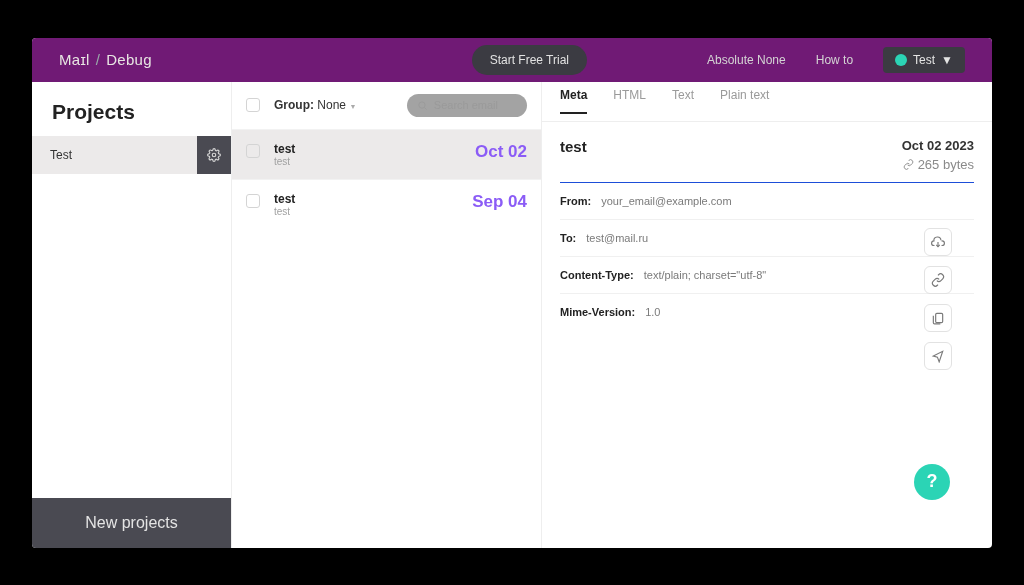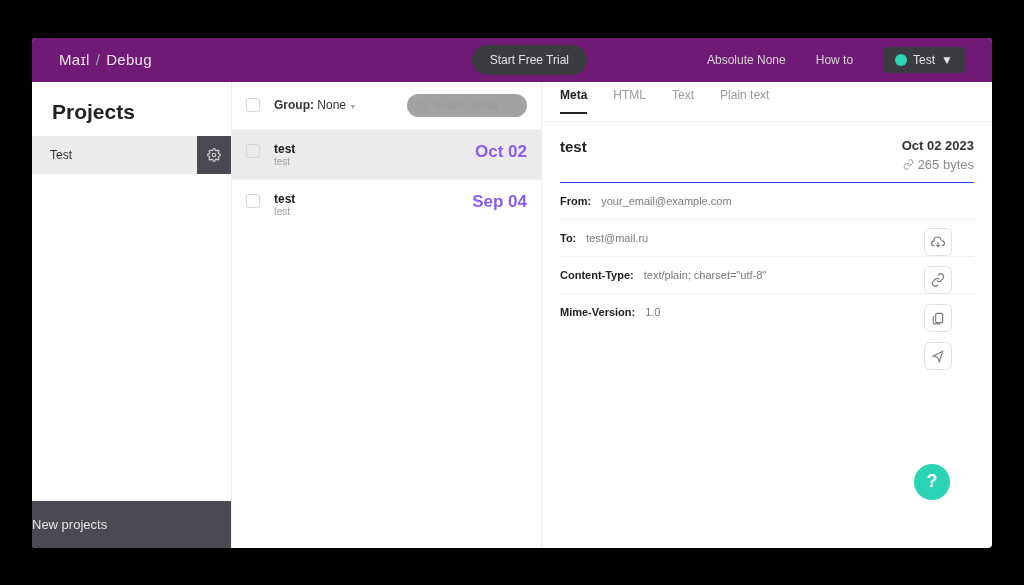--- a/index.html
+++ b/index.html
@@ -15,21 +15,21 @@
     .avatar-dot { width: 12px; height: 12px; border-radius: 50%; background: #2bd4b5; }
     .user-pill span { color: #e4e4e4; font-size: 12px; }
     .caret { color: #aaa; font-size: 8px; }
     .main { flex: 1; display: flex; overflow: hidden; }
     .sidebar { width: 200px; display: flex; flex-direction: column; border-right: 1px solid #eee; }
     .side-header { padding: 18px 20px 12px; font-size: 21px; font-weight: 700; color: #222; }
     .project-row { display: flex; align-items: center; background: #eceaea; height: 38px; }
     .project-name { flex: 1; padding-left: 18px; font-size: 12px; color: #333; }
     .proj-settings { width: 34px; height: 38px; background: #4a4a52; display: flex; align-items: center; justify-content: center; cursor: pointer; }
     .side-fill { flex: 1; }
-    .new-projects { background: #4a4a52; color: #e4e4e4; font-size: 13px; padding: 16px 0; cursor: pointer; }
+    .new-projects { background: #4a4a52; color: #e4e4e4; text-align: center; font-size: 16px; padding: 16px 0; cursor: pointer; }
     .middle { width: 310px; display: flex; flex-direction: column; border-right: 1px solid #eee; }
     .mid-top { display: flex; align-items: center; gap: 14px; padding: 12px 14px; }
     .chk { width: 14px; height: 14px; border: 1.5px solid #d4d4d4; border-radius: 3px; flex-shrink: 0; }
     .group-label { font-size: 12px; color: #333; }
     .group-label b { font-weight: 700; }
     .mid-top-spacer { flex: 1; }
     .search-wrap { flex: 0 0 120px; display: flex; align-items: center; background: #a3a3a3; border-radius: 16px; padding: 5px 10px; gap: 6px; }
     .search-wrap input { border: none; background: transparent; font-size: 11px; outline: none; width: 100%; color: #333; }
     .search-wrap input::placeholder { color: #9a9a9a; }
     .mail-row { display: flex; align-items: flex-start; padding: 12px 14px; gap: 14px; border-top: 1px solid #f2f2f2; cursor: pointer; }

